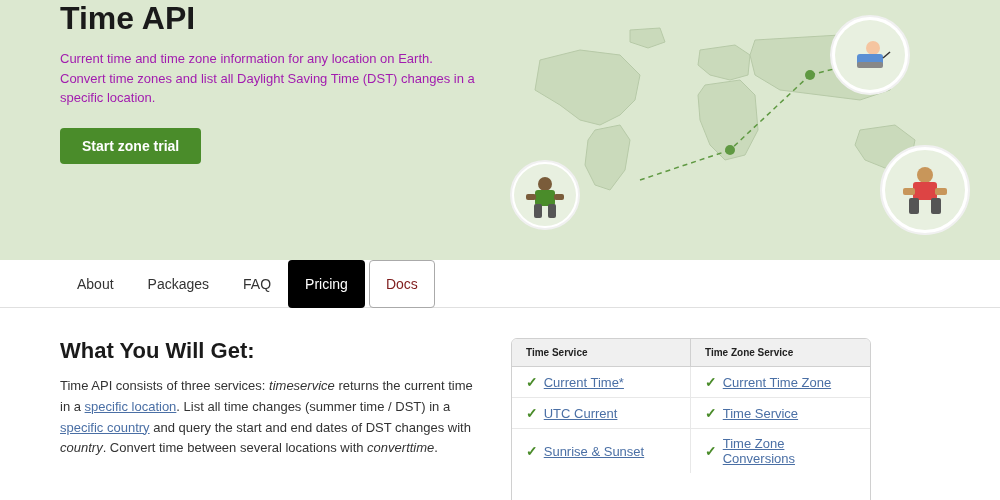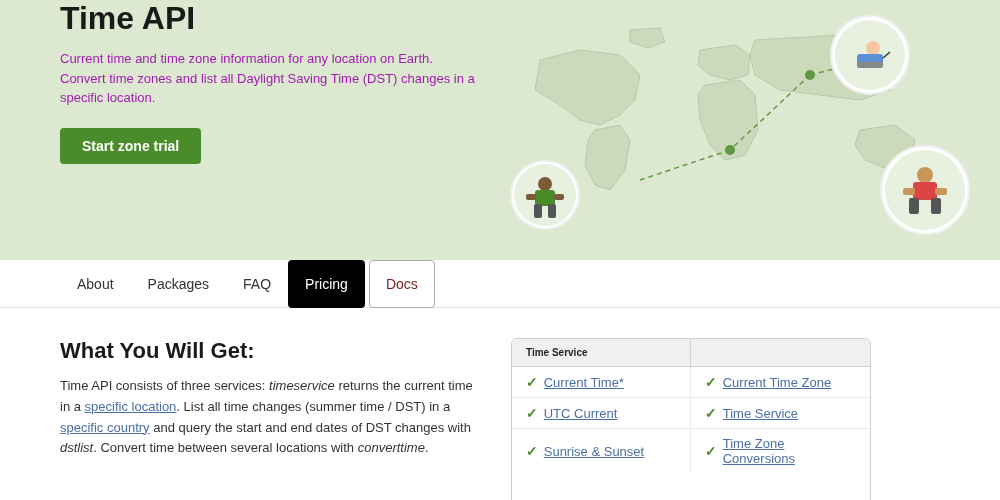--- a/index.html
+++ b/index.html
@@ -275,28 +275,29 @@
 </nav>
 
 <div class="content">
   <div class="content-left">
     <h2 class="content-title">What You Will Get:</h2>
     <p class="content-desc">
       Time API consists of three services: <em>timeservice</em> returns
       the current time in a <a class="link-text">specific location</a>. List all time
       changes (summer time / DST) in a <a class="link-text">specific country</a> and
       query the start and end dates of DST changes with
-      <em>dstlist</em>. Convert time between several locations with
+      <em>country</em>. Convert time between several locations with
       <em>converttime</em>.
     </p>
   </div>
 
   <div class="features-table">
     <div class="features-header">
       <div class="features-header-cell">Time Service</div>
+      <div class="features-header-cell">Time Zone Service</div>
     </div>
     <div class="features-row">
       <div class="features-cell">
         <span class="check-icon">✓</span>
         <a class="cell-link">Current Time*</a>
       </div>
       <div class="features-cell">
         <span class="check-icon">✓</span>
         <a class="cell-link">Current Time Zone</a>
       </div>

